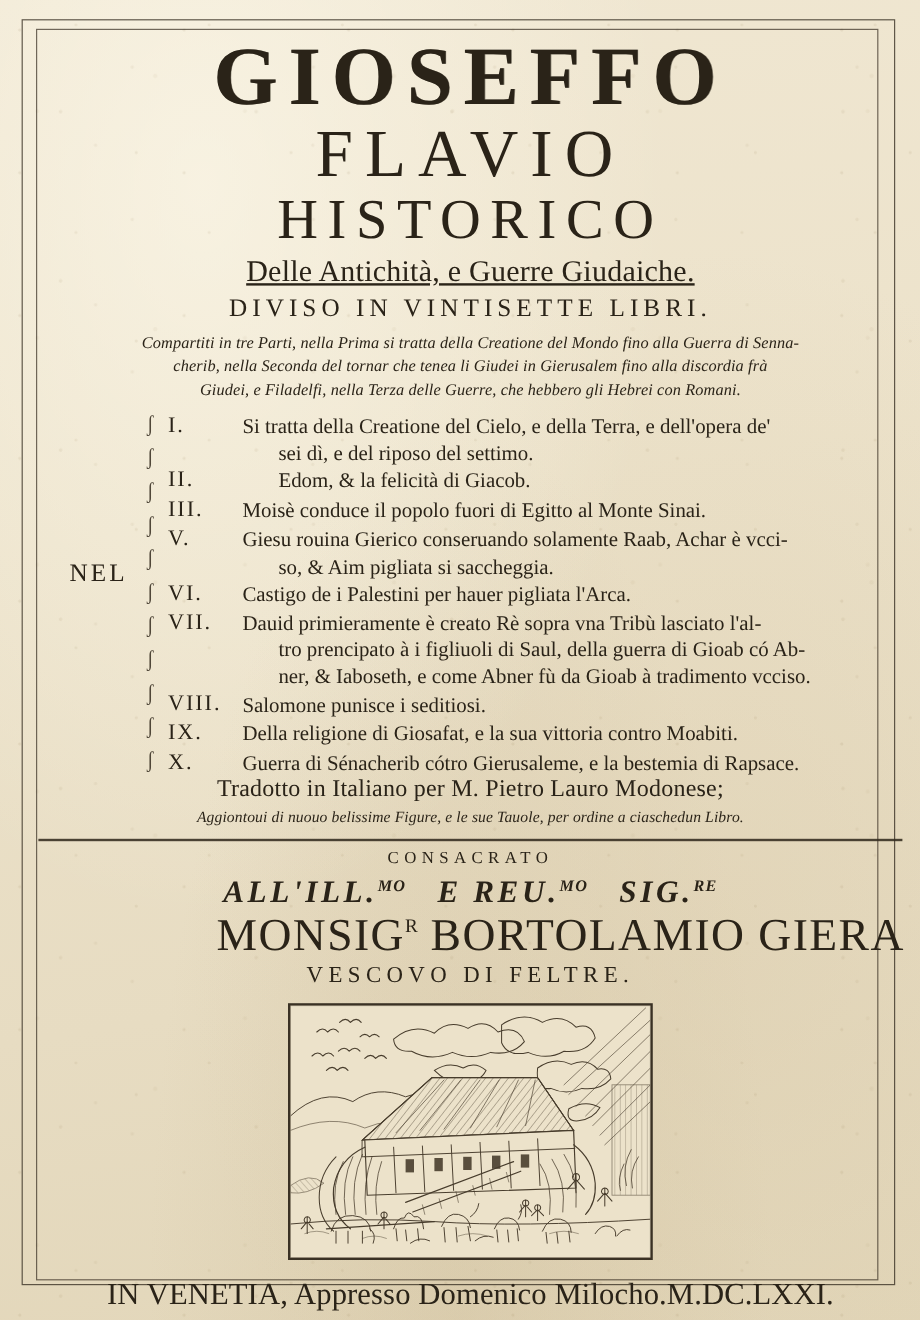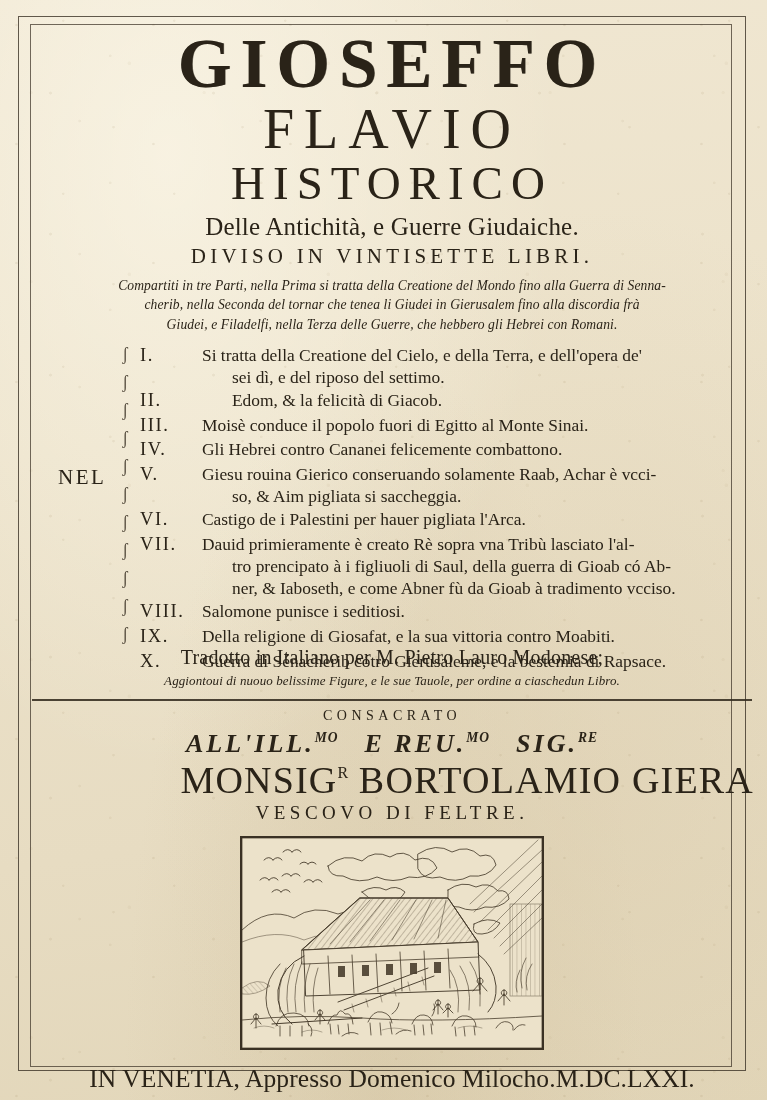--- a/index.html
+++ b/index.html
@@ -92,20 +92,21 @@
     font-size: 47px;
     letter-spacing: 8px;
     margin-top: 3px;
     font-weight: 400;
   }
   .t-sub {
     text-align: center;
     font-size: 25px;
     margin-top: 6px;
     letter-spacing: 0.2px;
+    text-decoration: underline;
   }
   .t-divided {
     text-align: center;
     font-size: 21px;
     letter-spacing: 4.2px;
     margin-top: 3px;
   }
 
   
   .blurb {
@@ -318,26 +319,20 @@
           </div>
         </div>
 
         <div class="entry">
           <div class="num ink">III.</div>
           <div class="txt ink">
             <div>Moisè conduce il popolo fuori di Egitto al Monte Sinai.</div>
           </div>
         </div>
 
-        <div class="entry">
-          <div class="num ink">IV.</div>
-          <div class="txt ink">
-            <div>Gli Hebrei contro Cananei felicemente combattono.</div>
-          </div>
-        </div>
 
         <div class="entry">
           <div class="num ink">V.</div>
           <div class="txt ink">
             <div>Giesu rouina Gierico conseruando solamente Raab, Achar è vcci-</div>
             <div class="cont">so, &amp; Aim pigliata si saccheggia.</div>
           </div>
         </div>
 
         <div class="entry">

